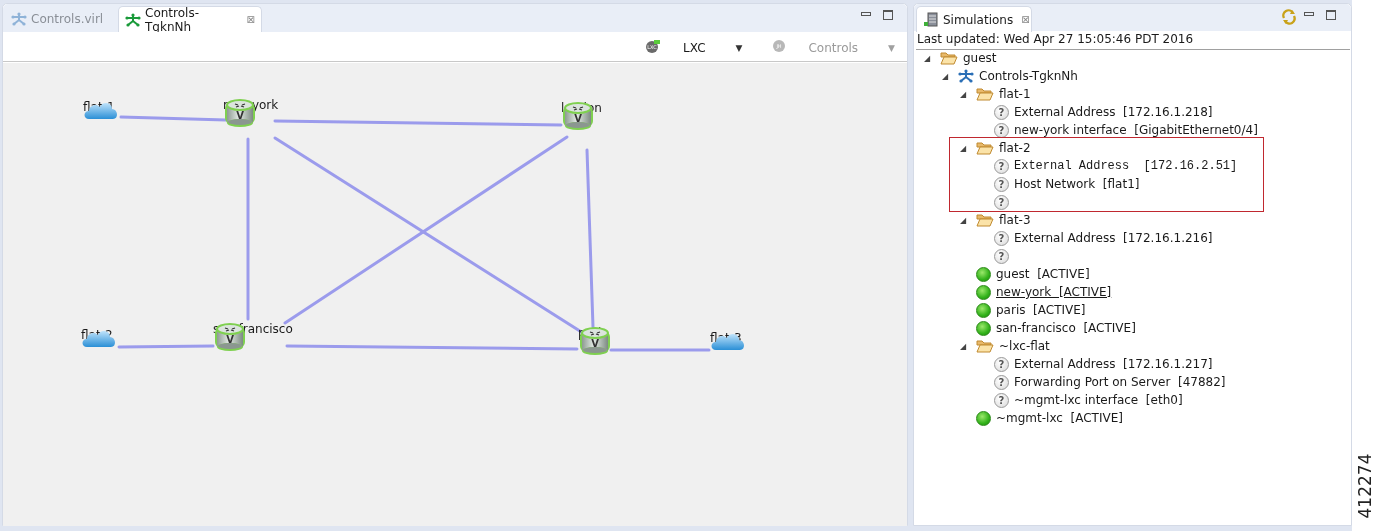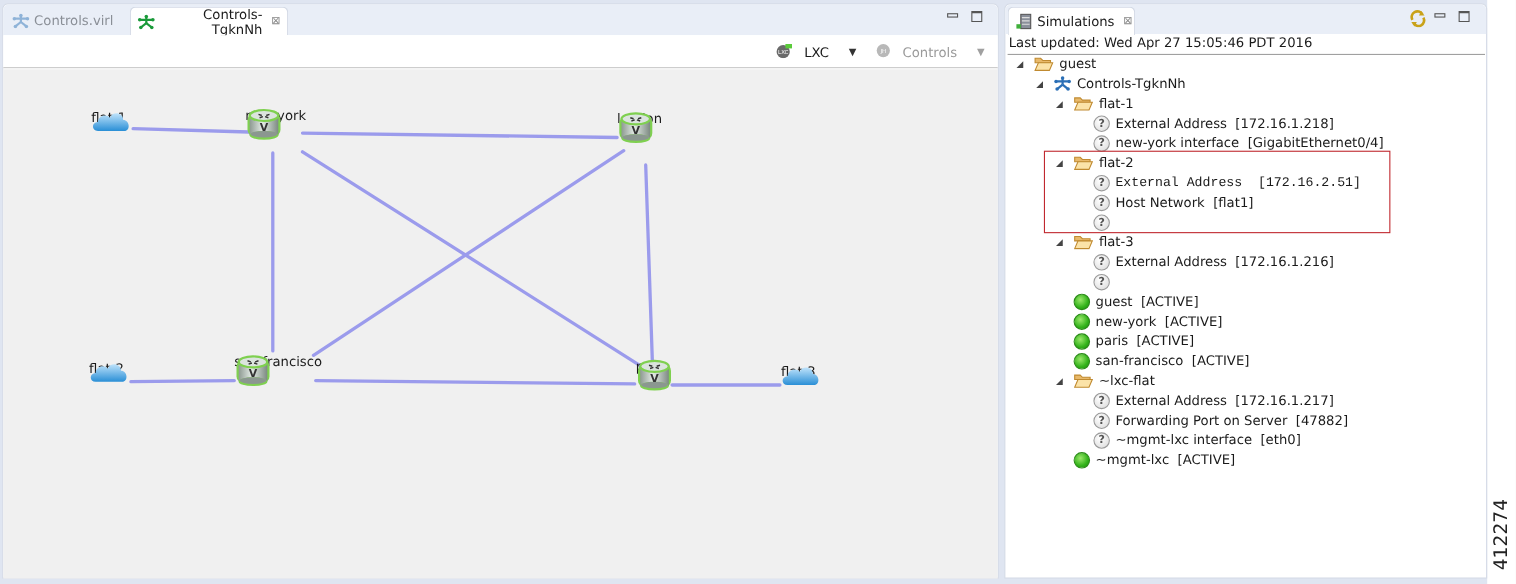--- a/index.html
+++ b/index.html
@@ -12,21 +12,20 @@
   }
   .frame {
     position: absolute; left: 0; top: 0; width: 1352px; height: 531px;
     background: #dfe5f1;
   }
   
   .editor {
     position: absolute; left: 2px; top: 3px; width: 906px; height: 523px;
     background: #ffffff; border-radius: 5px 5px 0 0;
     border: 1px solid #d4dae6;
-    text-align: right;
   }
   .tabbar { position: absolute; left: 0; top: 0; width: 100%; height: 28px; background: #e9eef7; border-radius: 5px 5px 0 0; }
   .tab {
     position: absolute; top: 2px; height: 26px; display: flex; align-items: center;
     padding: 0 6px; font-size: 12px;
   }
   .tab.inactive { left: 2px; color: #8a8f97; }
   .tab.active {
     left: 115px; background: #ffffff; border: 1px solid #d4dae6; border-bottom: none;
     border-radius: 5px 5px 0 0; color: #1a1a1a; width: 144px;
@@ -36,21 +35,21 @@
   .win-ctrls { position: absolute; top: 6px; display: flex; gap: 12px; }
   .wc-min { width: 10px; height: 4px; border: 1px solid #555; margin-top: 2px; }
   .wc-max { width: 10px; height: 10px; border: 1px solid #555; border-top-width: 2px; }
   .toolbar {
     position: absolute; left: 0; top: 28px; width: 100%; height: 30px;
     background: #ffffff; border-bottom: 1px solid #c8c8c8;
     display: flex; align-items: center;
   }
   .crumb { position: absolute; left: 5px; top: 8px; display: flex; align-items: center; gap: 4px; font-size: 12px; margin-top: 44px; }
   .crumb .arrow { font-size: 9px; margin-left: 4px; }
-  .tb-right { position: absolute; right: 4px; top: 7px; display: flex; align-items: center; gap: 10px; font-size: 12px; }
+  .tb-right { position: absolute; right: 4px; top: 7px; display: flex; align-items: center; gap: 22px; font-size: 12px; }
   .tb-right .dd { font-size: 9px; color: #333; margin-left: 8px; margin-right: 8px; }
   .tb-right .disabled { color: #9a9a9a; }
   .canvas {
     position: absolute; left: 0; top: 59px; width: 100%; height: 463px;
     background: #f0f0f0;
   }
   .canvas svg { position: absolute; left: 0; top: 0; }
   .node { position: absolute; display: flex; flex-direction: column; align-items: center; font-size: 12px; }
   .node .lbl { margin-top: 1px; white-space: nowrap; }
 
@@ -424,21 +423,21 @@
         <span class="ri">
           <span class="q">?</span>
         </span>
       </div>
       <div class="row" style="left: 62px; top: 216px;">
         <span class="ri">
           <span class="dot"></span>
         </span>
         <span style="white-space: pre;">guest  [ACTIVE]</span>
       </div>
-      <div class="row" style="left: 62px; top: 234px;">
+      <div class="row" style="left: 62px; top: 234px; text-decoration: underline;">
         <span class="ri">
           <span class="dot"></span>
         </span>
         <span style="white-space: pre;">new-york  [ACTIVE]</span>
       </div>
       <div class="row" style="left: 62px; top: 252px;">
         <span class="ri">
           <span class="dot"></span>
         </span>
         <span style="white-space: pre;">paris  [ACTIVE]</span>

